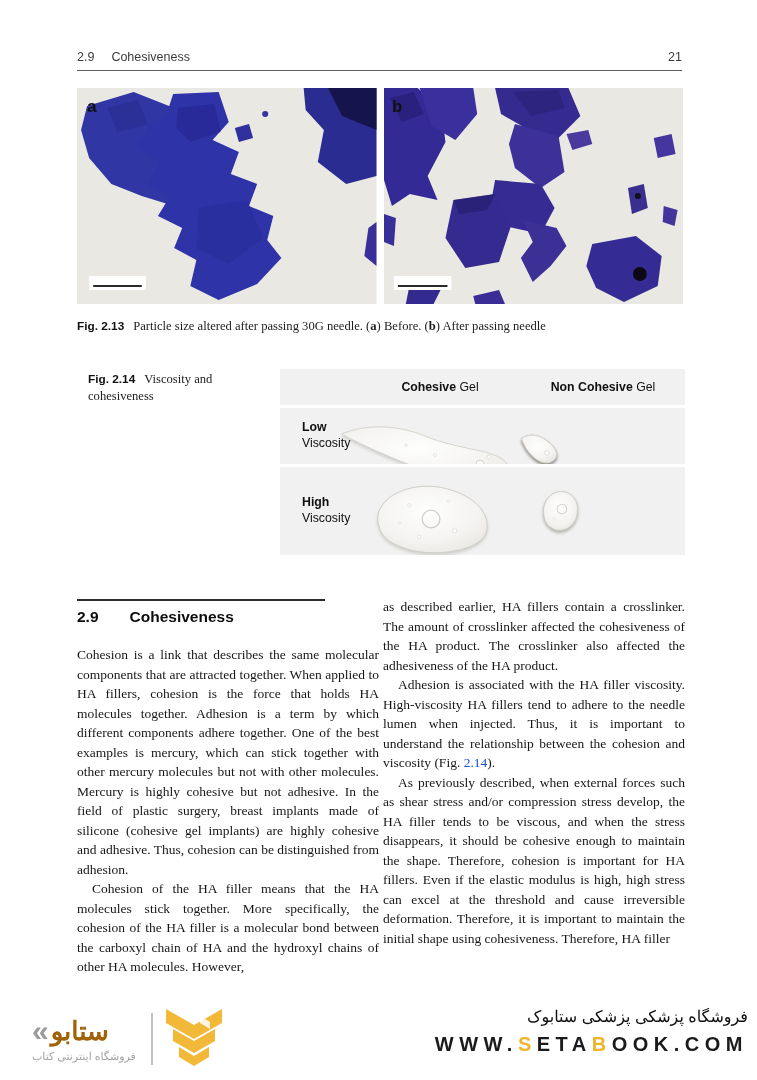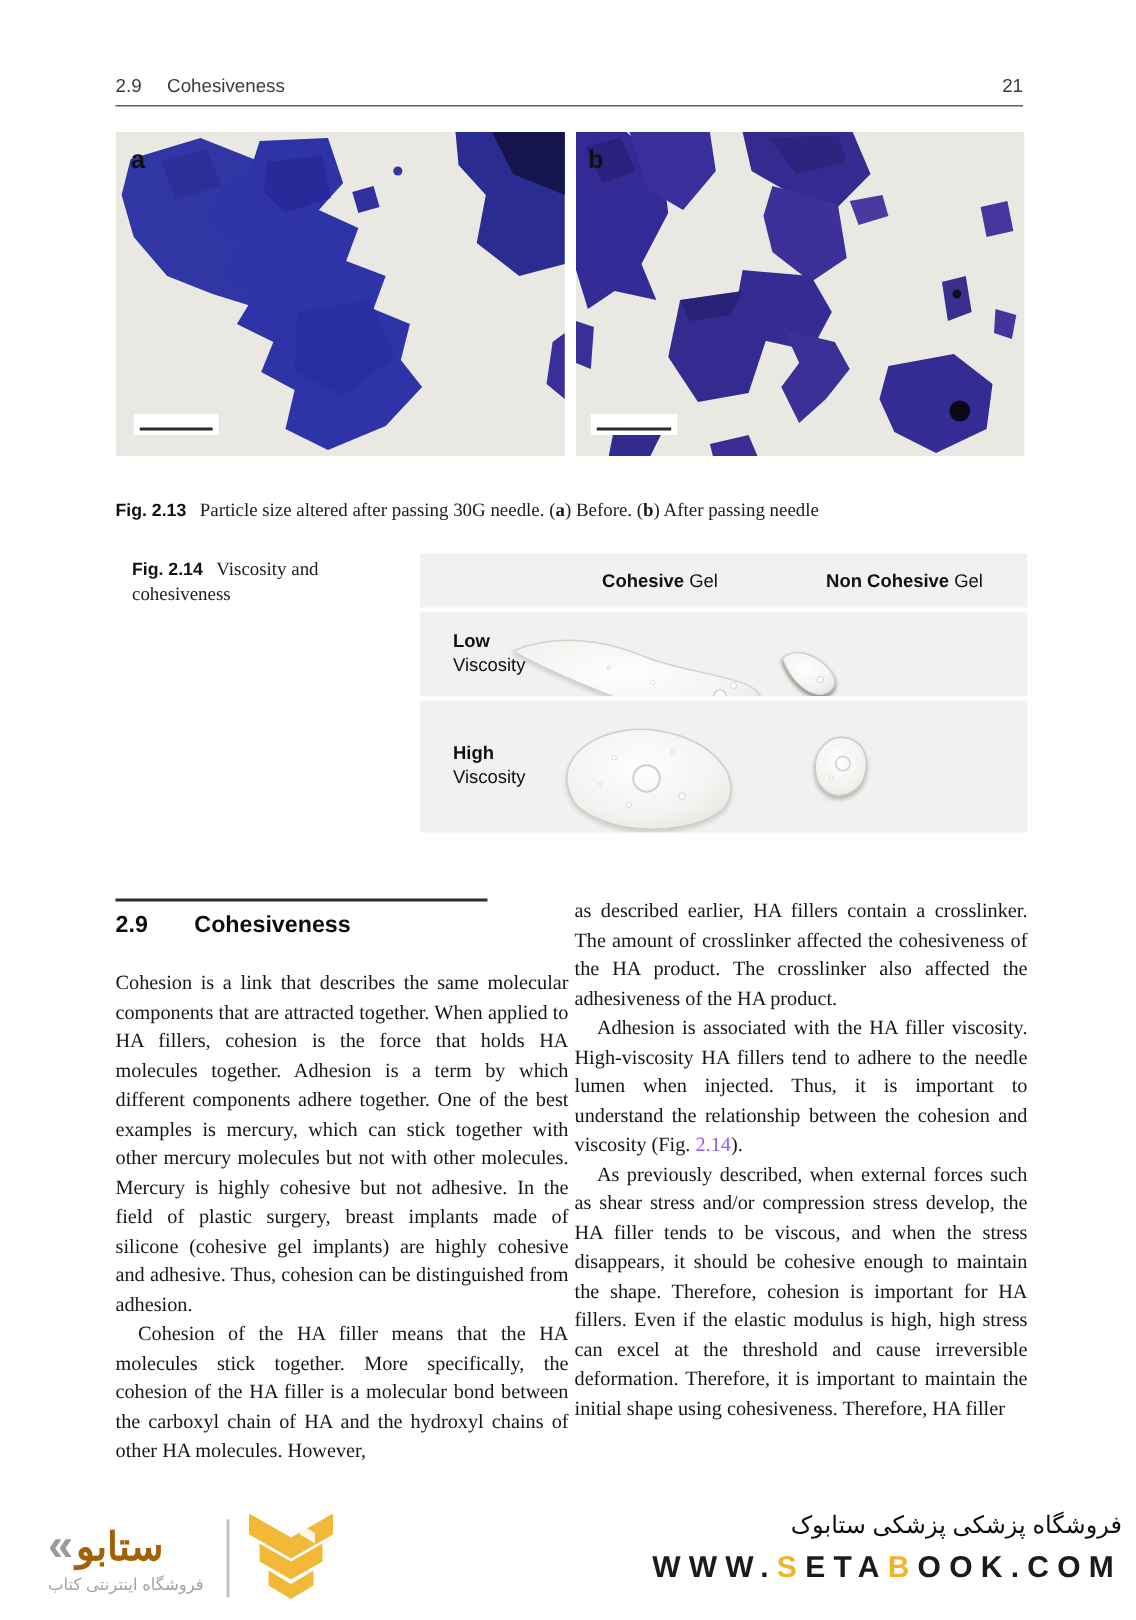--- a/index.html
+++ b/index.html
@@ -12,21 +12,21 @@
   .rh-num{margin-right:17px;}
   .rh-spacer{flex:1;}
   .header-rule{position:absolute;left:77px;top:70px;width:605px;height:1px;background:#5f5f5f;}
 
   
   .micro-figures{position:absolute;left:77px;top:88px;width:606px;height:216px;display:flex;gap:7px;}
   .panel{position:relative;flex:1;overflow:hidden;}
   svg.micro{display:block;width:100%;height:216px;}
 
   .fig213-caption{position:absolute;left:77px;top:319px;width:605px;
-                  font-family:"Liberation Serif",serif;font-size:12.6px;color:#1c1c1c;margin-top:14px;}
+                  font-family:"Liberation Serif",serif;font-size:12.6px;color:#1c1c1c;}
   .fig-label{font-family:"Liberation Sans",sans-serif;font-weight:bold;font-size:11.8px;
              color:#111;margin-right:9px;}
   .cap-bold{font-weight:bold;}
 
   
   .fig214-caption{position:absolute;left:88px;top:371px;width:150px;
                   font-family:"Liberation Serif",serif;font-size:12.6px;line-height:1.35;color:#1c1c1c;}
   .diagram{position:absolute;left:280px;top:369px;width:405px;}
   .drow{position:relative;background:#f0f1f0;margin-bottom:3px;overflow:hidden;}
   .drow-header{height:36px;}
@@ -45,21 +45,21 @@
   .section-rule{position:absolute;left:77px;top:599px;width:248px;height:2px;background:#2e2e2e;}
   .section-heading{position:absolute;left:77px;top:608px;display:flex;gap:31px;
                    font-weight:bold;font-size:15.5px;color:#0d0d0d;}
 
   .body-col{position:absolute;width:302px;font-family:Liberation Serif, serif;
             font-size:13.5px;line-height:19.5px;color:#161616;text-align:justify;hyphens:auto;}
   .col-left{left:77px;top:645px;}
   .col-right{left:383px;top:597px;width:302px;}
   .body-col p{margin:0;}
   .indent{text-indent:15px;}
-  .fig-link{color:#8b5cf6;}
+  .fig-link{color:#1d4ed8;}
 
   
   .footer{position:absolute;left:0;top:998px;width:757px;height:82px;background:#fff;}
   .footer-right{position:absolute;right:9px;top:9px;text-align:right;}
   .store-line{font-size:16px;color:#0d0d0d;direction:rtl;}
   .url-line{margin-top:7px;font-size:20px;font-weight:bold;letter-spacing:5.5px;
             color:#1b1b1b;white-space:nowrap;}
   .url-accent{color:#f0b42c;}
 
   .footer-logo{position:absolute;left:32px;top:8px;display:flex;align-items:center;height:66px;}

